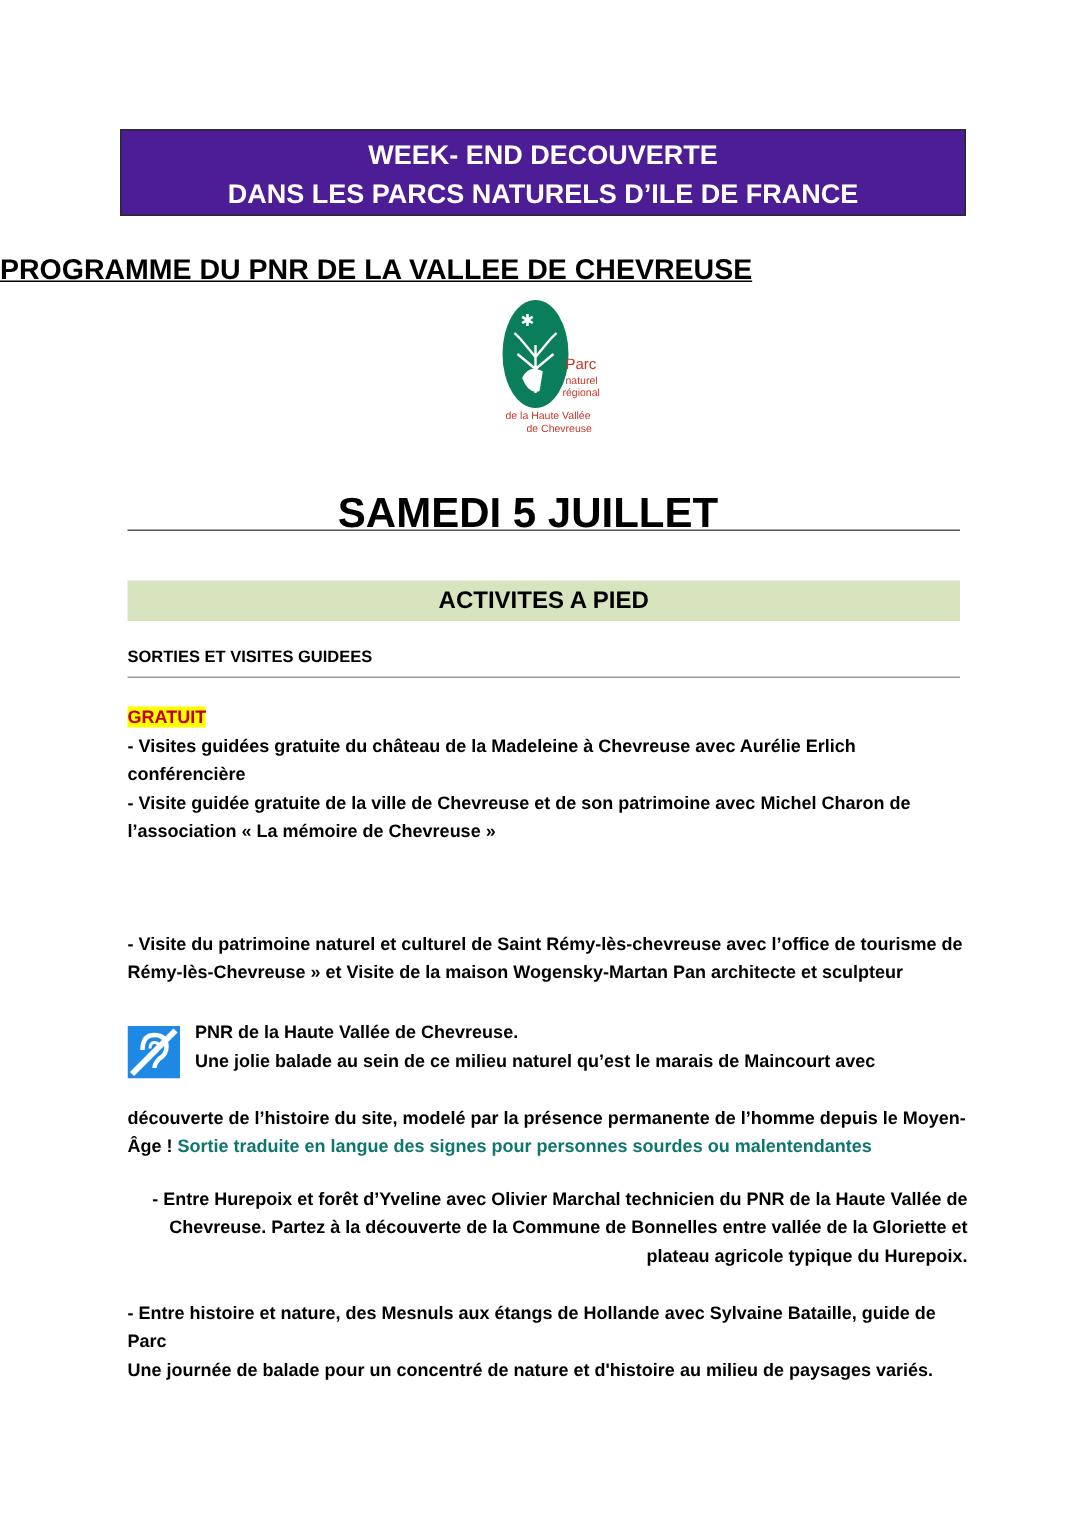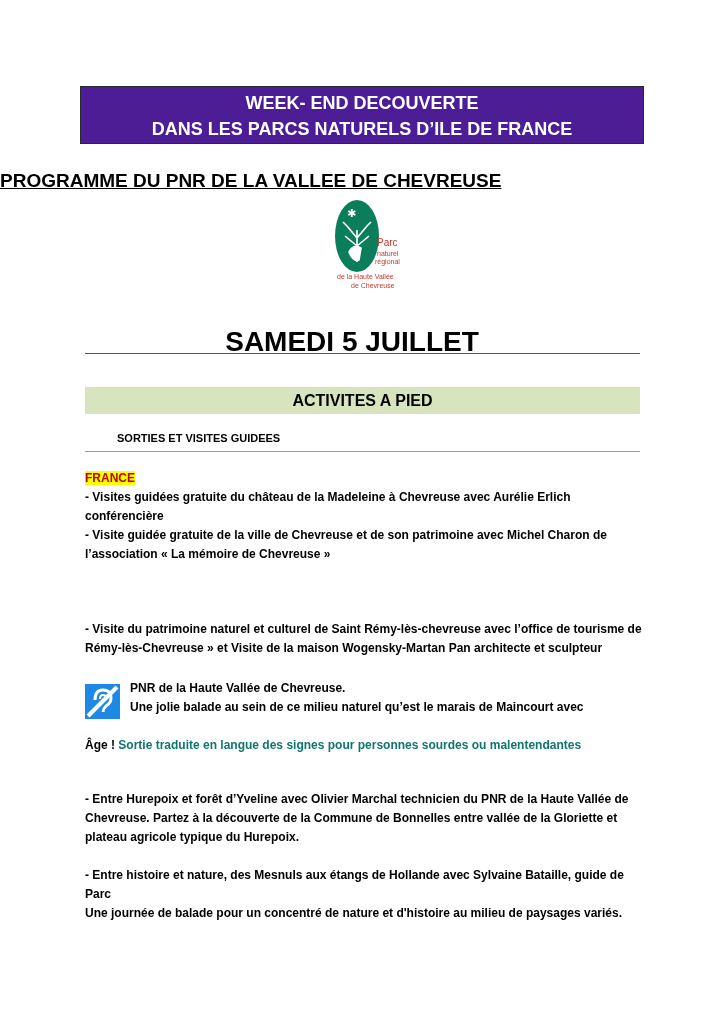--- a/index.html
+++ b/index.html
@@ -3,21 +3,21 @@
 <meta charset="utf-8">
 <style>
   html, body { margin: 0; padding: 0; background: #ffffff; }
   body { width: 724px; height: 1024px; position: relative; font-family: "Liberation Sans", sans-serif; color: #000; overflow: hidden; }
   .banner { position: absolute; left: 80px; top: 86px; width: 564px; height: 58px; background: #4c1d95; border: 1px solid #2a2a2a; box-sizing: border-box; color: #fff; text-align: center; font-weight: bold; font-size: 18px; line-height: 26px; padding-top: 3px; }
   .prog-title { position: absolute; left: 0; width: 724px; top: 170px; text-align: left; font-weight: bold; font-size: 19px; text-decoration: underline; }
   .logo { position: absolute; left: 333px; top: 200px; width: 70px; height: 96px; }
   .date-title { position: absolute; left: 0; width: 704px; top: 326px; text-align: center; font-weight: bold; font-size: 28px; }
   .hr1 { position: absolute; left: 85px; width: 555px; top: 353px; height: 0; border-top: 1px solid #555; }
   .activ { position: absolute; left: 85px; width: 555px; top: 367px; height: 27px; background: #d7e4bd; text-align: center; font-weight: bold; font-size: 16px; line-height: 27px; margin-top: 20px; }
-  .sorties { position: absolute; left: 85px; top: 432px; font-weight: bold; font-size: 11px; margin-left: 32px; }
+  .sorties { position: absolute; left: 85px; top: 432px; font-weight: bold; font-size: 11px; }
   .hr2 { position: absolute; left: 85px; width: 555px; top: 451px; height: 0; border-top: 1px solid #999; }
   .p { position: absolute; left: 85px; width: 560px; font-weight: bold; font-size: 12px; line-height: 19px; }
   .gratuit { background: #ffff00; color: #c00000; }
   .red { color: #0f766e; }
   .ear { position: absolute; left: 85px; top: 684px; width: 35px; height: 35px; }
   .indent { position: absolute; left: 130px; width: 510px; font-weight: bold; font-size: 12px; line-height: 19px; }
 </style>
 </head>
 <body>
 
@@ -46,21 +46,21 @@
 
 <div class="date-title">SAMEDI 5 JUILLET</div>
 <div class="hr1"></div>
 
 <div class="activ">ACTIVITES A PIED</div>
 
 <div class="sorties">SORTIES ET VISITES GUIDEES</div>
 <div class="hr2"></div>
 
 <div class="p" style="top:469px;">
-  <span class="gratuit">FRANCE</span>
+  <span class="gratuit">GRATUIT</span>
   <div>- Visites guidées gratuite du château de la Madeleine à Chevreuse avec Aurélie Erlich conférencière</div>
 </div>
 
 <div class="p" style="top:526px;">
   <div>- Visite guidée gratuite de la ville de Chevreuse et de son patrimoine avec Michel Charon de</div>
   <div>l’association « La mémoire de Chevreuse »</div>
 </div>
 
 <div class="p" style="top:588px;margin-top:32px;">
   <div>- Visite du patrimoine naturel et culturel de Saint Rémy-lès-chevreuse avec l’office de tourisme de</div>
@@ -74,24 +74,25 @@
     <path d="M10 16 Q10 6 18 6 Q26 6 26 14 Q26 19 21 22 Q18 25 18 28" stroke="#fff" stroke-width="3" fill="none"></path>
     <path d="M15 15 Q15 11 18 11 Q21 11 21 14" stroke="#fff" stroke-width="2" fill="none"></path>
   </svg>
 </div>
 
 <div class="indent" style="top:679px;">
   <div>PNR de la Haute Vallée de Chevreuse.</div>
   <div>Une jolie balade au sein de ce milieu naturel qu’est le marais de Maincourt avec</div>
 </div>
 <div class="p" style="top:736px;">
+  <div>découverte de l’histoire du site, modelé par la présence permanente de l’homme depuis le Moyen-</div>
   <div><span>Âge ! </span><span class="red">Sortie traduite en langue des signes pour personnes sourdes ou malentendantes</span></div>
 </div>
 
-<div class="p" style="top:790px;">
+<div class="p" style="top:790px;text-align:right;">
   <div>- Entre Hurepoix et forêt d’Yveline avec Olivier Marchal technicien du PNR de la Haute Vallée de</div>
   <div>Chevreuse. Partez à la découverte de la Commune de Bonnelles entre vallée de la Gloriette et</div>
   <div>plateau agricole typique du Hurepoix.</div>
 </div>
 
 <div class="p" style="top:866px;">
   <div>- Entre histoire et nature, des Mesnuls aux étangs de Hollande avec Sylvaine Bataille, guide de Parc</div>
   <div>Une journée de balade pour un concentré de nature et d'histoire au milieu de paysages variés.</div>
 </div>
 

